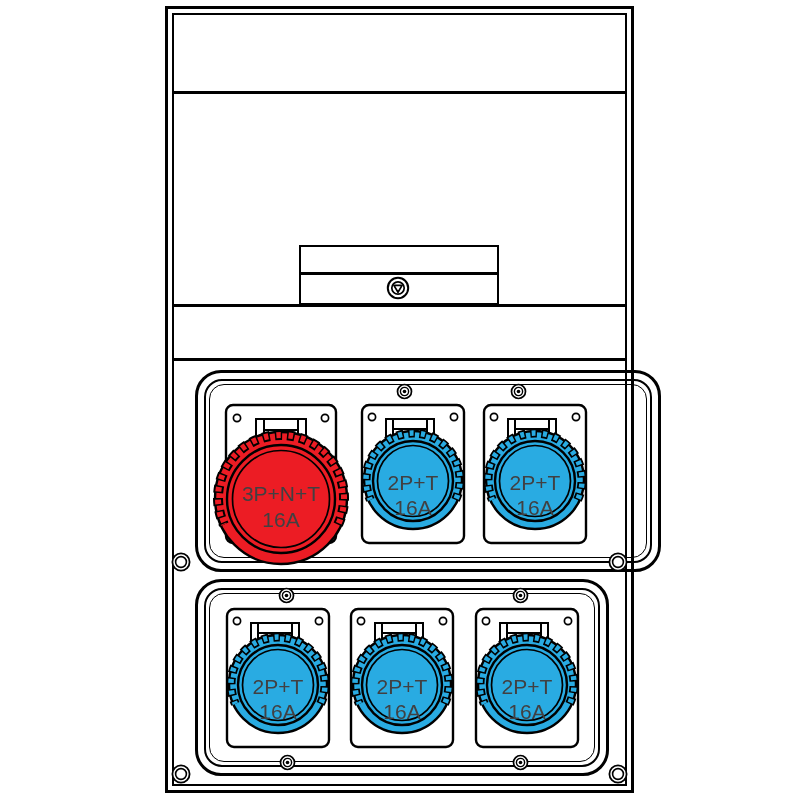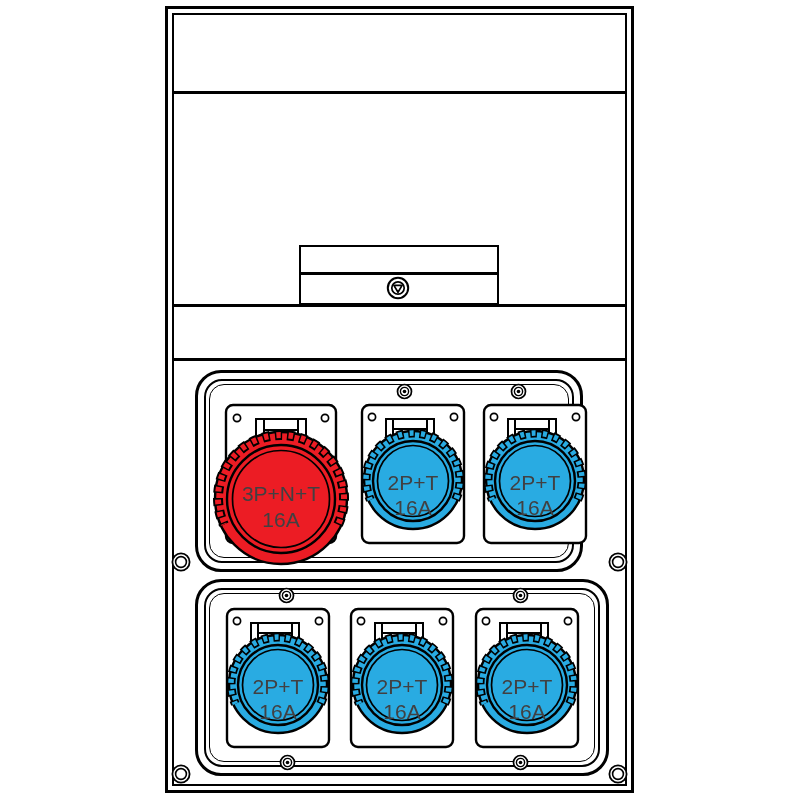--- a/index.html
+++ b/index.html
@@ -17,21 +17,21 @@
   .mid-divider{top:304px;}
   .low-divider{top:358px;}
 
   
   .cover-plate{left:299px;top:245px;width:200px;height:60px;border:2.5px solid #000;background:#fff;}
   .cover-line{position:absolute;left:0;top:25px;width:100%;height:2.5px;background:#000;}
   .cover-screw{position:absolute;left:85px;top:29px;}
 
   
   .panel{border:3px solid #000;border-radius:26px;}
-  .panel-upper{left:195px;top:370px;width:388px;height:202px;text-decoration:underline;}
+  .panel-upper{left:195px;top:370px;width:466px;height:202px;text-decoration:underline;}
   .panel-lower{left:195px;top:579px;width:414px;height:197px;}
   .panel-inner1{position:absolute;inset:6px;border:2px solid #000;border-radius:18px;box-sizing:border-box;}
   .panel-inner2{position:absolute;inset:11px;border:1.5px solid #000;border-radius:15px;box-sizing:border-box;}
 
   svg{position:absolute;overflow:visible;}
 
   
   .plate{fill:#fff;stroke:#000;stroke-width:2.4;}
   .hole{fill:#fff;stroke:#000;stroke-width:1.7;}
   .latch{fill:#fff;stroke:#000;stroke-width:2;}

